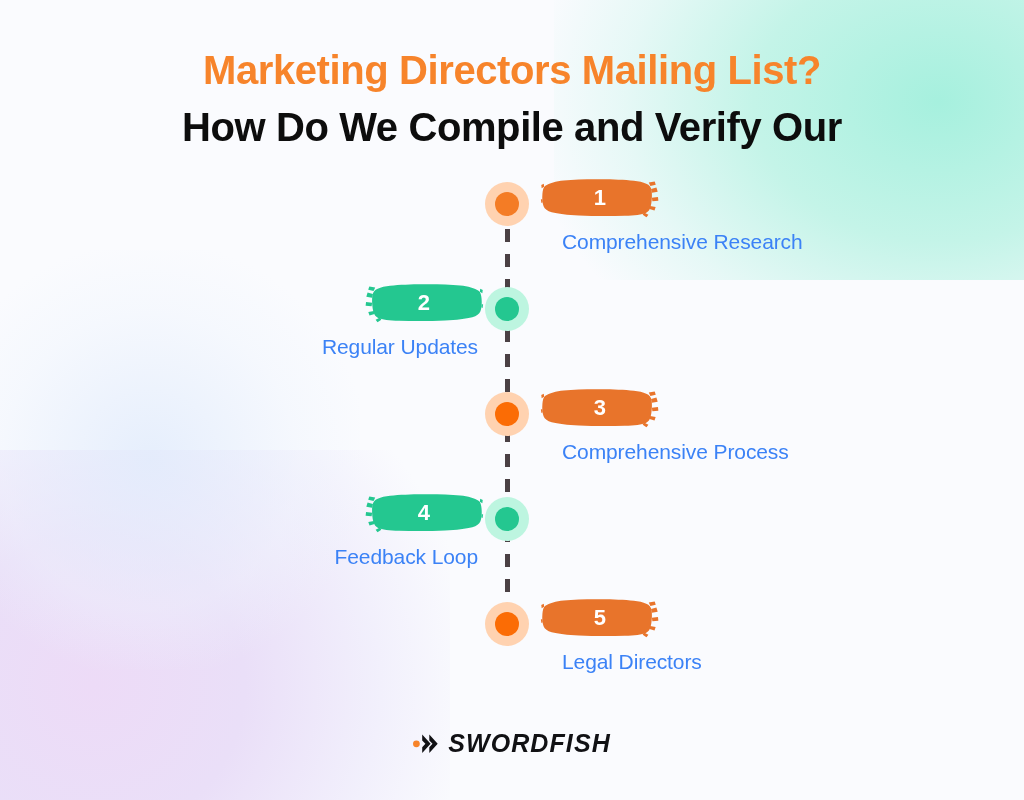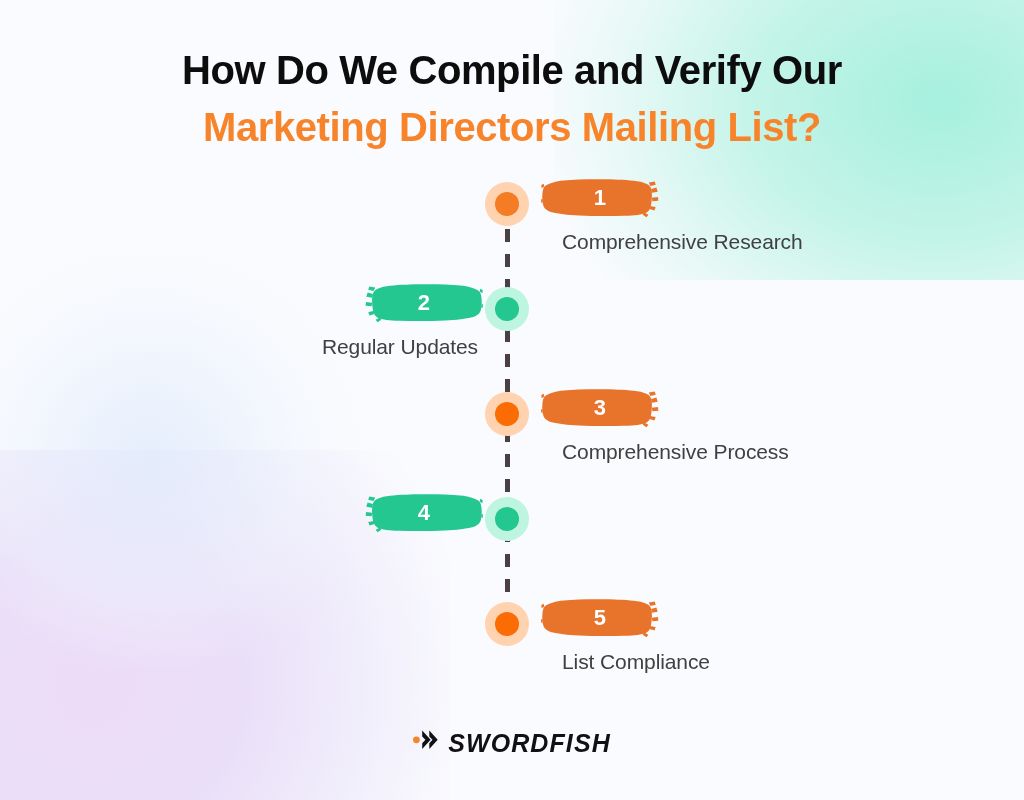--- a/index.html
+++ b/index.html
@@ -67,47 +67,47 @@
   .brush svg{position:absolute;left:0;top:0;width:120px;height:44px;display:block;}
   .brush .num{
     position:absolute;inset:0;display:flex;align-items:center;justify-content:center;
     color:#ffffff;font-weight:bold;font-size:22px;letter-spacing:.5px;
     padding-bottom:1px;
   }
   .tl-item.left .brush{transform:scaleX(-1);}
   .tl-item.left .brush .num{transform:scaleX(-1);}
 
   .tl-label{
-    margin-top:6px;font-size:21px;color:#404040;white-space:nowrap;letter-spacing:-.1px;
+    margin-top:6px;font-size:21px;color:#3b82f6;white-space:nowrap;letter-spacing:-.1px;
   }
   .tl-item.right .tl-label{margin-left:22px;}
   .tl-item.left  .tl-label{margin-right:6px;}
 
   
   #logo{
     position:absolute;left:0;right:0;bottom:42px;
-    display:flex;align-items:flex-start;justify-content:center;gap:9px;
+    display:flex;align-items:center;justify-content:center;gap:9px;
   }
   #logo-mark{display:block;}
   #logo-text{
     font-weight:bold;font-style:italic;font-size:25px;letter-spacing:1.1px;color:#111114;
   }
 </style>
 </head>
 <body>
 
 <div id="page">
 
   <div id="bg-glow-mint"></div>
   <div id="bg-glow-lav"></div>
   <div id="bg-glow-blue"></div>
 
   <div id="title-block">
+    <div class="title-line" id="title-line-2">Marketing Directors Mailing List?</div>
     <div class="title-line" id="title-line-1">How Do We Compile and Verify Our</div>
-    <div class="title-line" id="title-line-2">Marketing Directors Mailing List?</div>
   </div>
 
   <div id="timeline">
     <div id="timeline-axis"></div>
     <div id="timeline-items">
         <div class="tl-item right" style="top: 26px;">
           <div class="tl-dot orange">
             <div class="core"></div>
           </div>
           <div class="tl-content"><div class="brush"><svg viewBox="0 0 124 46">
@@ -157,36 +157,36 @@
           </div>
           <div class="tl-content"><div class="brush"><svg viewBox="0 0 124 46">
                 <path d="M4.5,10.5 C9,7.2 16,5.4 24,4.6 C36,3.5 52,3.1 68,3.4 C80,3.6 92,4.2 101,5.4 C106,6.1 110,7.4 112.5,9.2 C115,11 116,13.6 116.2,17 C116.5,22 116.1,27.5 115,32 C114.2,35.2 112.6,37.4 110,38.6 C106,40.4 98,41.2 88,41.5 C72,42 54,41.9 40,41.2 C28,40.6 18,39.5 11.5,37.8 C7,36.6 4.2,34.6 3,31.6 C1.7,28.3 1.4,23.5 1.8,18.6 C2.1,14.6 2.9,12.1 4.5,10.5 Z" fill="#24c790"></path>
                 <path d="M113,6.8 l6.2,-1.1 l1.1,3.4 l-5.6,1.4 Z" fill="#24c790"></path>
                 <path d="M115.4,13.6 l5.6,-1.6 l1.3,4.4 l-5.9,1.2 Z" fill="#24c790"></path>
                 <path d="M116.2,22.8 l6.4,-0.8 l0.4,3.8 l-6.2,0.6 Z" fill="#24c790"></path>
                 <path d="M114.4,31.4 l5.8,1.0 l-1.2,3.6 l-5.4,-1.4 Z" fill="#24c790"></path>
                 <path d="M108,38.2 l4.6,2.2 l-2.0,2.8 l-4.0,-2.6 Z" fill="#24c790"></path>
                 <path d="M3.2,8.2 l-2.6,1.2 l0.4,3.4 l2.6,-1.6 Z" fill="#24c790"></path>
                 <path d="M1.6,24.0 l-1.4,0.6 l0.5,3.6 l1.5,-0.8 Z" fill="#24c790"></path>
-              </svg><span class="num">4</span></div></div>
+              </svg><span class="num">4</span></div><div class="tl-label">Feedback Loop</div></div>
         </div>
         <div class="tl-item right" style="top: 446px;">
           <div class="tl-dot orange bright">
             <div class="core"></div>
           </div>
           <div class="tl-content"><div class="brush"><svg viewBox="0 0 124 46">
                 <path d="M4.5,10.5 C9,7.2 16,5.4 24,4.6 C36,3.5 52,3.1 68,3.4 C80,3.6 92,4.2 101,5.4 C106,6.1 110,7.4 112.5,9.2 C115,11 116,13.6 116.2,17 C116.5,22 116.1,27.5 115,32 C114.2,35.2 112.6,37.4 110,38.6 C106,40.4 98,41.2 88,41.5 C72,42 54,41.9 40,41.2 C28,40.6 18,39.5 11.5,37.8 C7,36.6 4.2,34.6 3,31.6 C1.7,28.3 1.4,23.5 1.8,18.6 C2.1,14.6 2.9,12.1 4.5,10.5 Z" fill="#e8742b"></path>
                 <path d="M113,6.8 l6.2,-1.1 l1.1,3.4 l-5.6,1.4 Z" fill="#e8742b"></path>
                 <path d="M115.4,13.6 l5.6,-1.6 l1.3,4.4 l-5.9,1.2 Z" fill="#e8742b"></path>
                 <path d="M116.2,22.8 l6.4,-0.8 l0.4,3.8 l-6.2,0.6 Z" fill="#e8742b"></path>
                 <path d="M114.4,31.4 l5.8,1.0 l-1.2,3.6 l-5.4,-1.4 Z" fill="#e8742b"></path>
                 <path d="M108,38.2 l4.6,2.2 l-2.0,2.8 l-4.0,-2.6 Z" fill="#e8742b"></path>
                 <path d="M3.2,8.2 l-2.6,1.2 l0.4,3.4 l2.6,-1.6 Z" fill="#e8742b"></path>
                 <path d="M1.6,24.0 l-1.4,0.6 l0.5,3.6 l1.5,-0.8 Z" fill="#e8742b"></path>
-              </svg><span class="num">5</span></div><div class="tl-label">List Compliance</div></div>
+              </svg><span class="num">5</span></div><div class="tl-label">Legal Directors</div></div>
         </div>
       </div>
   </div>
 
   <div id="logo">
     <svg id="logo-mark" width="26" height="22" viewBox="0 0 26 22">
       <circle cx="3.4" cy="10.8" r="3.4" fill="#f7842b"></circle>
       <path d="M9.2 1.6 L17.6 10.8 L9.2 20 L9.2 14.2 L12.4 10.8 L9.2 7.4 Z" fill="#111114"></path>
       <path d="M16.3 1.6 L24.7 10.8 L16.3 20 L16.3 14.2 L19.5 10.8 L16.3 7.4 Z" fill="#111114"></path>
     </svg>

